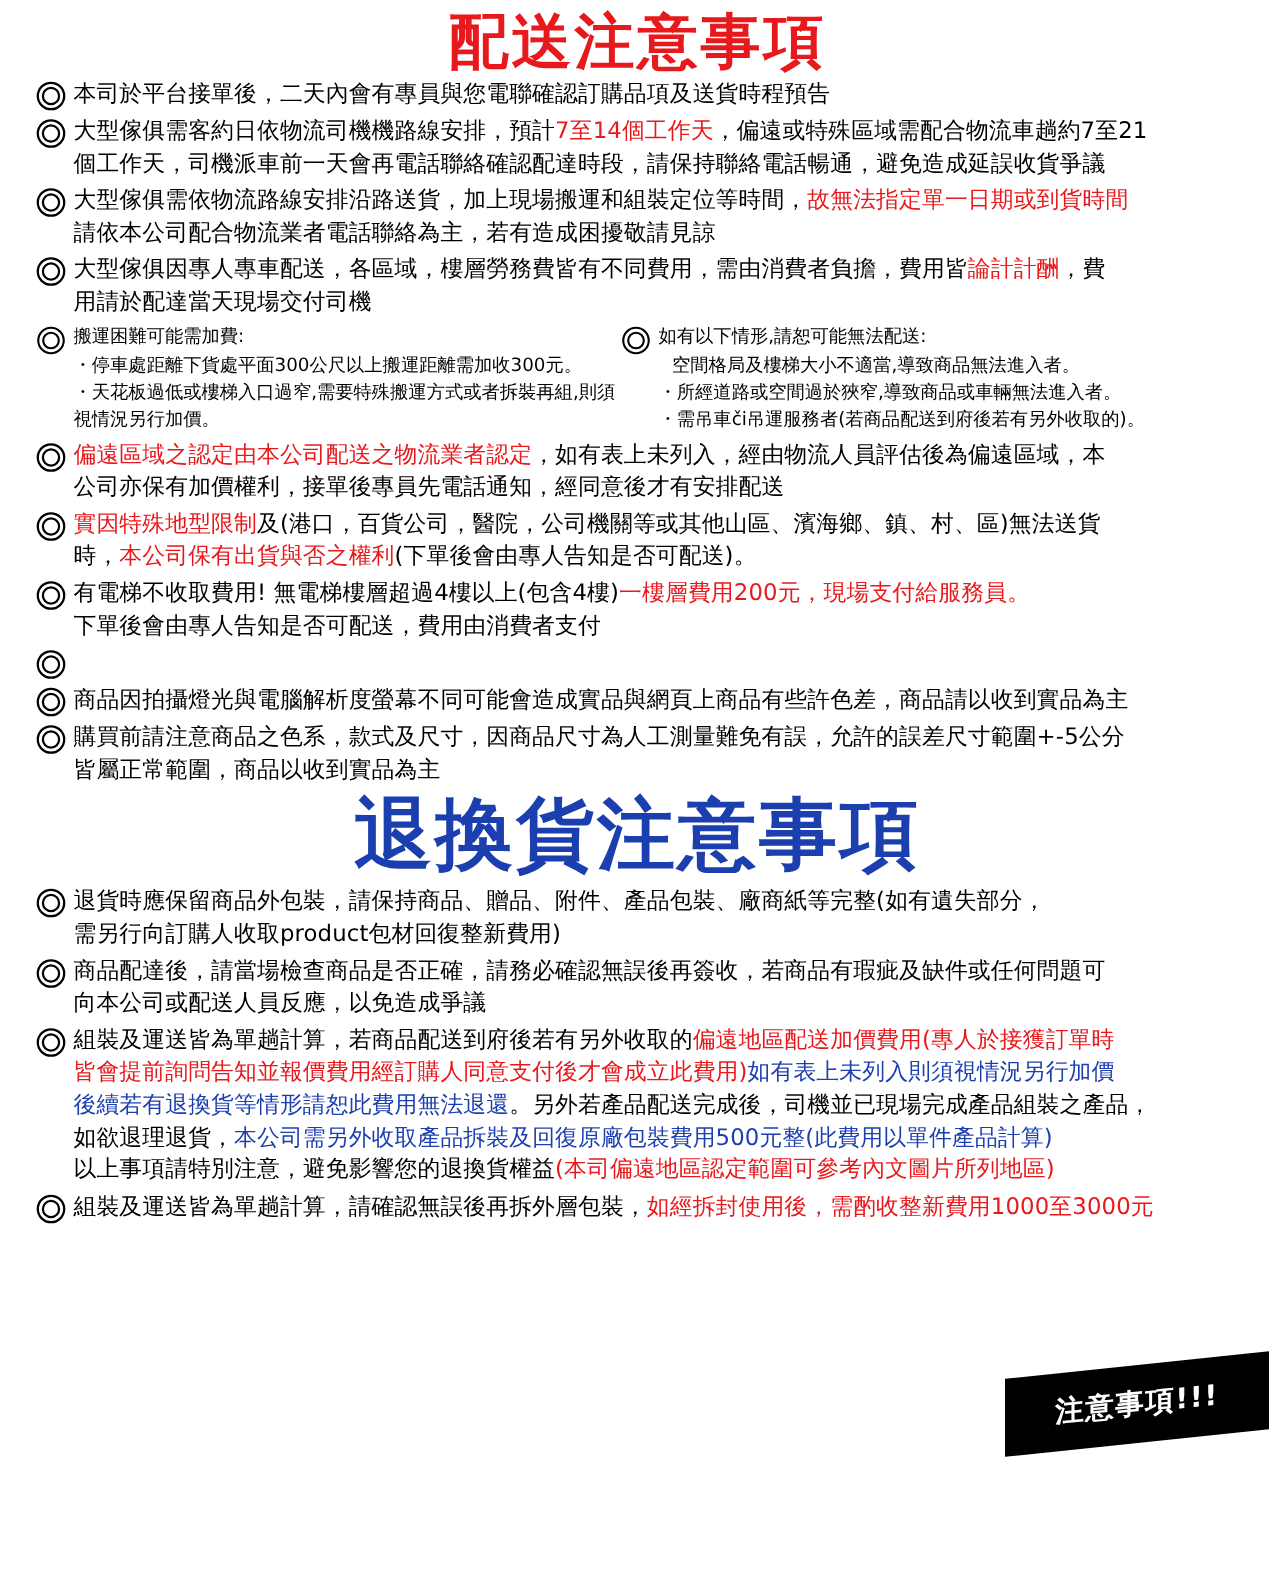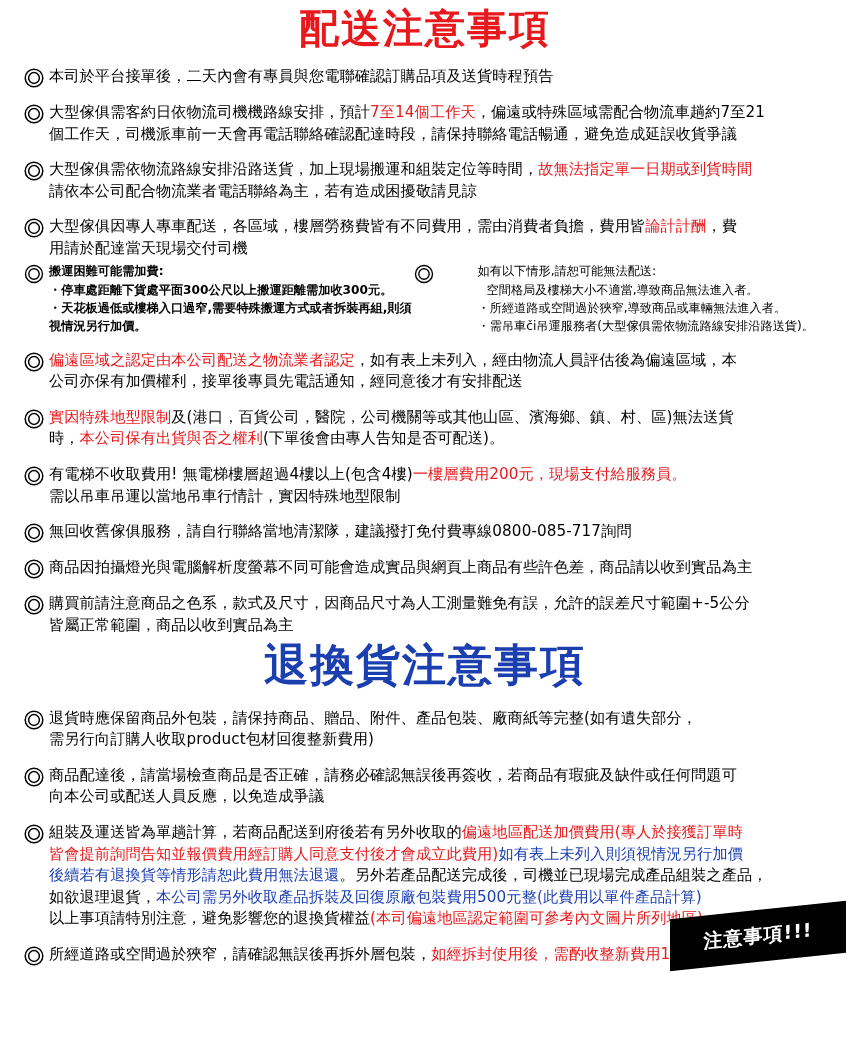--- a/index.html
+++ b/index.html
@@ -27,32 +27,32 @@
     font-size: 40px;
     font-weight: bold;
     color: #e8191c;
     letter-spacing: 2px;
     line-height: 1.1;
     padding-top: 6px;
     padding-bottom: 2px;
   }
   .title2 {
     text-align: center;
-    font-size: 44px;
+    font-size: 52px;
     font-weight: bold;
     color: #1c3fb0;
     letter-spacing: 2px;
     line-height: 1.1;
     padding-top: 2px;
     padding-bottom: 4px;
   }
   .item {
     display: flex;
     align-items: flex-start;
-    margin: 14px 0 3px 0;
+    margin: 0 0 3px 0;
     padding-left: 16px;
   }
   .bullet {
     flex: 0 0 auto;
     width: 20px;
     height: 20px;
     margin-right: 5px;
     margin-top: 2px;
   }
   .bullet svg { display: block; }
@@ -65,22 +65,22 @@
   .blue { color: #1c3fb0; }
   .twocol {
     display: flex;
     padding-left: 16px;
     margin-bottom: 4px;
   }
   .col {
     display: flex;
     align-items: flex-start;
   }
-  .colA { width: 390px; font-weight: bold; }
-  .colB { width: 400px; justify-content: space-between; }
+  .colA { width: 390px; }
+  .colB { width: 400px; }
   .sub {
     font-size: 12.2px;
     line-height: 1.5;
   }
   .stamp {
     position: absolute;
     right: 4px;
     bottom: 4px;
     width: 176px;
     height: 52px;
@@ -170,21 +170,21 @@
       <div class="bullet">
         <svg width="20" height="20" viewBox="0 0 20 20">
             <circle cx="10" cy="10" r="8.5" fill="none" stroke="#000" stroke-width="1.4"></circle>
             <circle cx="10" cy="10" r="5.2" fill="none" stroke="#000" stroke-width="1.4"></circle>
           </svg>
       </div>
       <div class="sub">
         <div>如有以下情形,請恕可能無法配送:</div>
         <div style="padding-left:9px;"><span>空間格局及樓梯大小不適當,導致商品無法進入者。</span></div>
         <div>・<span>所經道路或空間過於狹窄,導致商品或車輛無法進入者。</span></div>
-        <div>・<span>需吊車či吊運服務者(大型傢俱需依物流路線安排沿路送貨)。</span></div>
+        <div>・<span>需吊車či吊運服務者(若商品配送到府後若有另外收取的)。</span></div>
       </div>
     </div>
   </div>
 
   <div id="delivery-list2">
       <div class="item">
         <div class="bullet">
           <svg width="20" height="20" viewBox="0 0 20 20">
             <circle cx="10" cy="10" r="8.8" fill="none" stroke="#000" stroke-width="1.5"></circle>
             <circle cx="10" cy="10" r="5.4" fill="none" stroke="#000" stroke-width="1.5"></circle>
@@ -209,32 +209,29 @@
       </div>
       <div class="item">
         <div class="bullet">
           <svg width="20" height="20" viewBox="0 0 20 20">
             <circle cx="10" cy="10" r="8.8" fill="none" stroke="#000" stroke-width="1.5"></circle>
             <circle cx="10" cy="10" r="5.4" fill="none" stroke="#000" stroke-width="1.5"></circle>
           </svg>
         </div>
         <div class="txt">
           <div><span>有電梯不收取費用! 無電梯樓層超過4樓以上(包含4樓)</span><span class="red">一樓層費用200元，現場支付給服務員。</span></div>
-          <div><span>需以吊車吊運以當地吊車行情計，實因特殊地型限制</span></div>
-        </div>
-      </div>
-      <div class="item">
-        <div class="bullet">
-          <svg width="20" height="20" viewBox="0 0 20 20">
-            <circle cx="10" cy="10" r="8.8" fill="none" stroke="#000" stroke-width="1.5"></circle>
-            <circle cx="10" cy="10" r="5.4" fill="none" stroke="#000" stroke-width="1.5"></circle>
-          </svg>
-        </div>
-        <div class="txt">
-          <div><span>無回收舊傢俱服務，請自行聯絡當地清潔隊，建議撥打免付費專線0800-085-717詢問</span></div>
+          <div><span>下單後會由專人告知是否可配送，費用由消費者支付</span></div>
+        </div>
+      </div>
+      <div class="item">
+        <div class="bullet">
+          <svg width="20" height="20" viewBox="0 0 20 20">
+            <circle cx="10" cy="10" r="8.8" fill="none" stroke="#000" stroke-width="1.5"></circle>
+            <circle cx="10" cy="10" r="5.4" fill="none" stroke="#000" stroke-width="1.5"></circle>
+          </svg>
         </div>
       </div>
       <div class="item">
         <div class="bullet">
           <svg width="20" height="20" viewBox="0 0 20 20">
             <circle cx="10" cy="10" r="8.8" fill="none" stroke="#000" stroke-width="1.5"></circle>
             <circle cx="10" cy="10" r="5.4" fill="none" stroke="#000" stroke-width="1.5"></circle>
           </svg>
         </div>
         <div class="txt">
@@ -298,19 +295,19 @@
         </div>
       </div>
       <div class="item">
         <div class="bullet">
           <svg width="20" height="20" viewBox="0 0 20 20">
             <circle cx="10" cy="10" r="8.8" fill="none" stroke="#000" stroke-width="1.5"></circle>
             <circle cx="10" cy="10" r="5.4" fill="none" stroke="#000" stroke-width="1.5"></circle>
           </svg>
         </div>
         <div class="txt">
-          <div><span>所經道路或空間過於狹窄，請確認無誤後再拆外層包裝，</span><span class="red">如經拆封使用後，需酌收整新費用1000至3000元</span></div>
+          <div><span>組裝及運送皆為單趟計算，請確認無誤後再拆外層包裝，</span><span class="red">如經拆封使用後，需酌收整新費用1000至3000元</span></div>
         </div>
       </div>
     </div>
 
   <div class="stamp">注意事項!!!</div>
 </div>
 
 </body></html>

